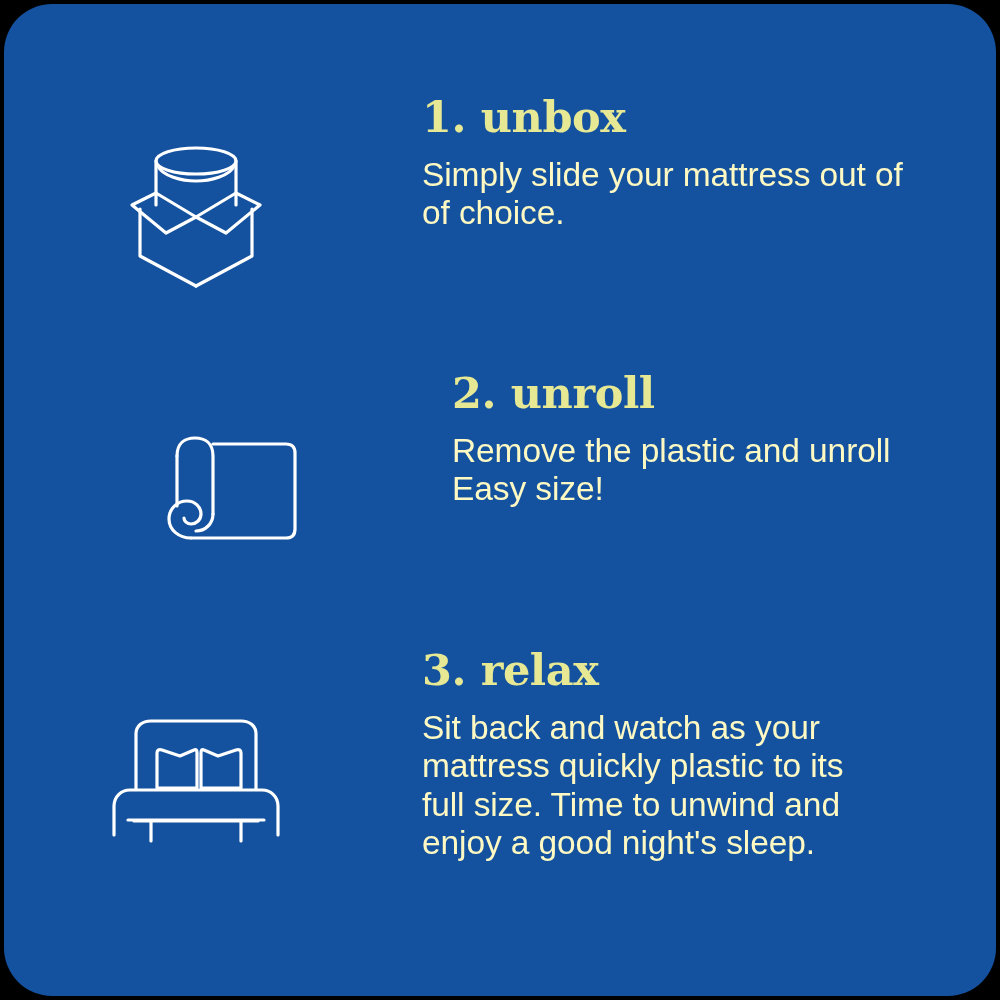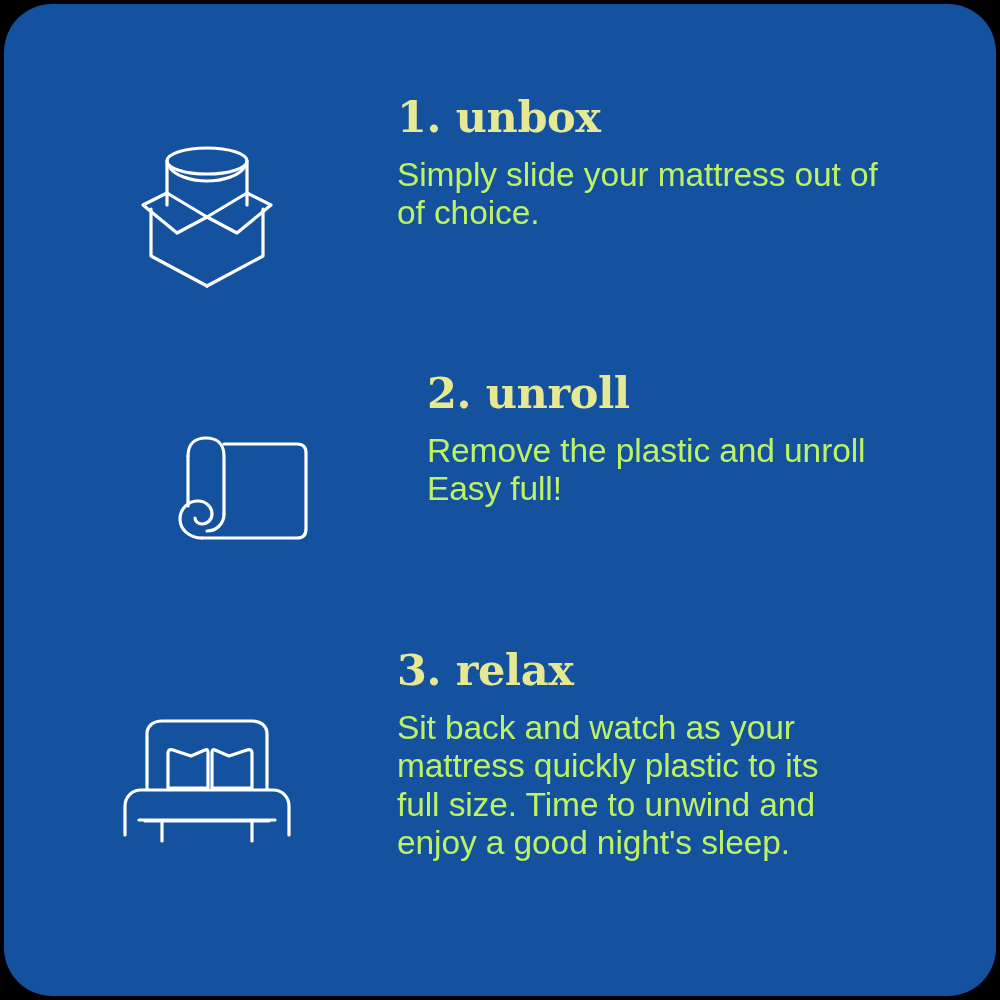--- a/index.html
+++ b/index.html
@@ -10,23 +10,24 @@
     position:absolute;
     left:4px; top:4px;
     width:992px; height:992px;
     background:#14529F;
     border-radius:48px;
     overflow:hidden;
   }
 
   .step {
     position:absolute;
-    left:12px; width:816px;
+    left:1px; width:816px;
     display:flex;
     align-items:flex-start;
+    gap:36px;
   }
   #step-0 { top:92px; }
   #step-1 { top:368px;padding-left:30px; }
   #step-2 { top:645px; }
 
   .icon-col {
     width:381px;
     flex:0 0 381px;
     display:flex;
     justify-content:center;
@@ -47,21 +48,21 @@
     line-height:1.02;
     color:#E6E894;
     letter-spacing:-0.4px;
     margin-bottom:16px;
     white-space:nowrap;
   }
   .step-body {
     font-family:"Liberation Sans", sans-serif;
     font-size:33.5px;
     line-height:38.5px;
-    color:#bef264;
+    color:#fef9c3;
     letter-spacing:-0.1px;
     max-width:540px;
   }
   .step-body .ln { display:block; white-space:nowrap; }
 </style>
 </head>
 <body>
 
 <div id="card">
 
@@ -115,21 +116,21 @@
                    C 34 90, 31 87, 31 84"></path>
 
           <path d="M60 80 C 60 90, 52 97, 43 97"></path>
         </g>
       </svg>
     </div>
     <div class="text-col">
       <div class="step-title">2. unroll</div>
       <div class="step-body">
         <span class="ln">Remove the plastic and unroll</span>
-        <span class="ln">Easy full!</span>
+        <span class="ln">Easy size!</span>
       </div>
     </div>
   </div>
 
   <div class="step" id="step-2">
     <div class="icon-col">
       <svg width="172" height="128" viewBox="0 0 172 128">
         <g fill="none" stroke="#FFFFFF" stroke-width="3.2" stroke-linejoin="round" stroke-linecap="round">
 
           <path d="M26 72 L 26 17 C 26 9, 32 4, 41 4

